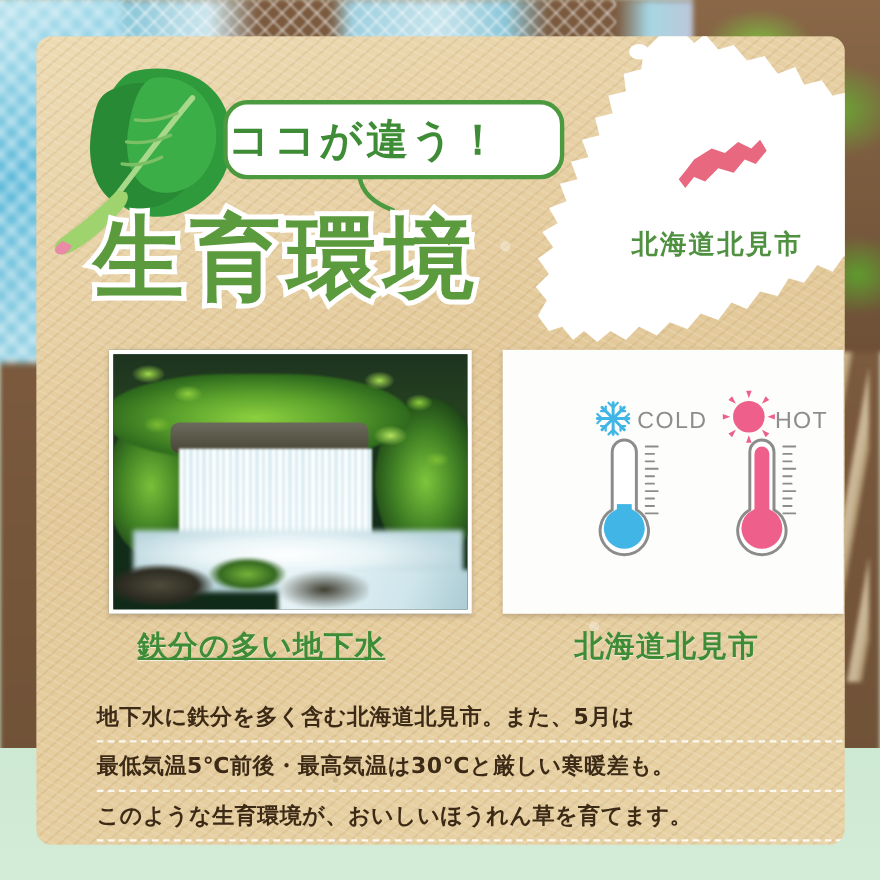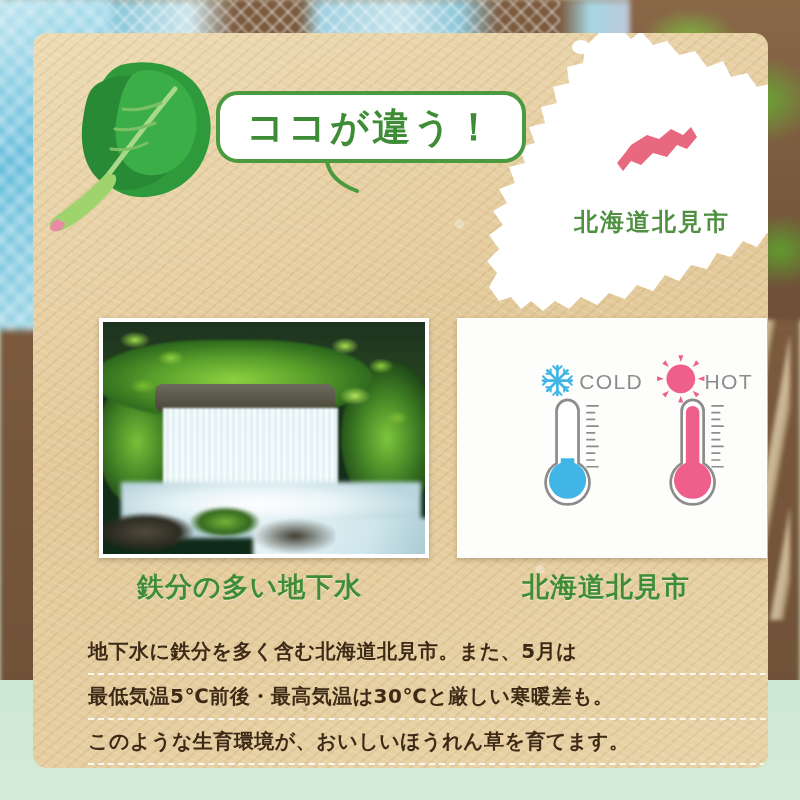--- a/index.html
+++ b/index.html
@@ -118,26 +118,26 @@
   .map-wrap svg { width: 100%; height: 100%; display: block; }
 
   
   .leaf-wrap {
     position: absolute; left: 10px; top: 20px; width: 210px; height: 190px;
   }
   .leaf-wrap svg { width: 100%; height: 100%; display: block; }
 
   
   .bubble {
-    position: absolute; left: 183px; top: 58px;
+    position: absolute; left: 170px; top: 58px;
     width: 310px; height: 72px;
     background: #ffffff;
     border: 4px solid #4c9a3f;
     border-radius: 22px;
-    display: flex; align-items: center; justify-content: center;
+    display: flex; align-items: center; 
   }
   .bubble-text {
     font-family: "DejaVu Sans", "Liberation Sans", sans-serif;
     font-size: 38px; font-weight: 700; letter-spacing: 3px;
     color: #3f8c36; white-space: nowrap;
   }
   .bubble-tail {
     position: absolute; left: 290px; top: 126px; width: 46px; height: 36px;
   }
   .bubble-tail svg { display: block; width: 100%; height: 100%; }
@@ -247,21 +247,21 @@
   .thermo-card svg { display: block; width: 100%; height: 100%; }
 
   
   .caption {
     position: absolute; top: 536px;
     font-family: "DejaVu Sans", "Liberation Sans", sans-serif;
     font-size: 27px; font-weight: 700; letter-spacing: 1px;
     color: #3f8c36; white-space: nowrap;
     text-shadow: 0 1px 1px rgba(255,255,255,.6);
   }
-  .caption.c1 { left: 104px; }
+  .caption.c1 { left: 92px; text-decoration: underline; }
   .caption.c2 { left: 489px; }
 
   
   .body-text { position: absolute; left: 55px; top: 600px; width: 700px; }
   .body-line {
     position: relative;
     font-family: "DejaVu Sans", "Liberation Sans", sans-serif;
     font-size: 20px; font-weight: 600; letter-spacing: .5px;
     color: #3c2a16; white-space: nowrap;
     height: 45px; line-height: 36px;
@@ -325,20 +325,21 @@
 
     <div class="bubble">
       <span class="bubble-text">ココが違う！</span>
     </div>
     <div class="bubble-tail">
       <svg viewBox="0 0 46 36" xmlns="http://www.w3.org/2000/svg">
         <path d="M4,2 C6,16 18,26 34,32" fill="none" stroke="#4c9a3f" stroke-width="4" stroke-linecap="round"></path>
       </svg>
     </div>
 
+    <div class="title">生育環境</div>
 
     <div class="region-label">北海道北見市</div>
 
     <div class="photo-card">
       <div class="wf-sky"></div>
       <div class="wf-moss-l"></div>
       <div class="wf-moss-r"></div>
       <div class="wf-moss-top"></div>
       <div class="wf-rock"></div>
       <div class="wf-fall"></div>

